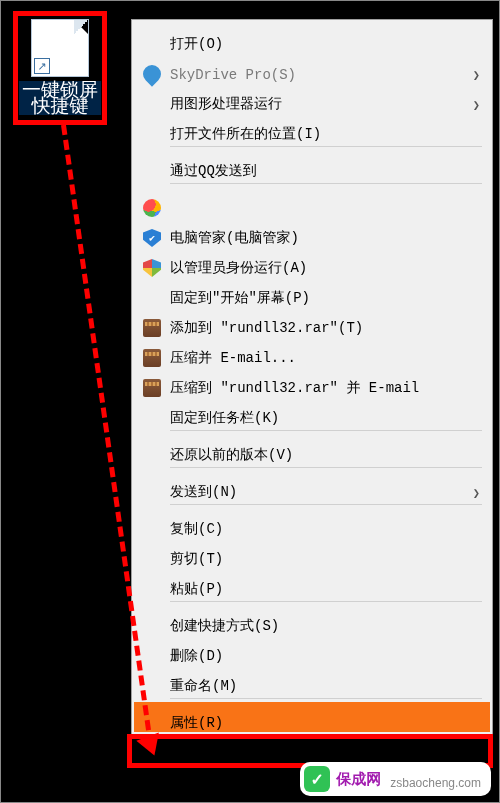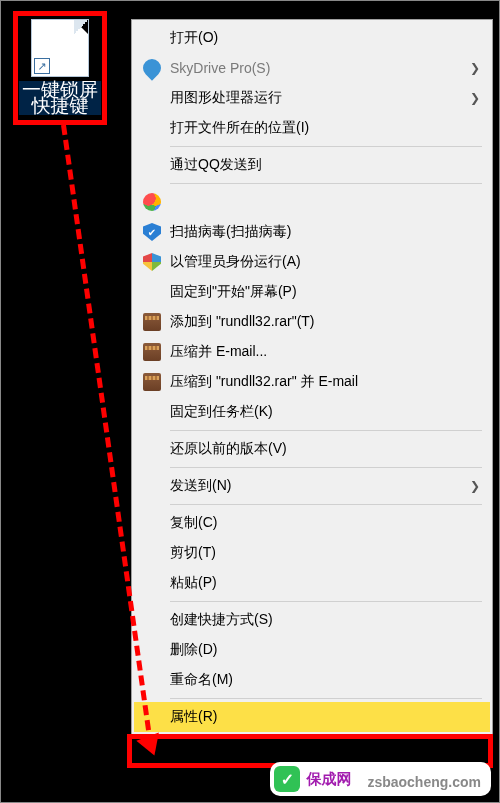--- a/index.html
+++ b/index.html
@@ -53,28 +53,28 @@
   }
 
   
   .context-menu {
     position: absolute; top: 18px; right: 6px; width: 362px;
     background: #f0f0f0; border: 1px solid #a0a0a0;
     box-shadow: 2px 2px 2px rgba(0,0,0,0.25);
     padding: 3px 2px; z-index: 1; font-size: 14px;
   }
   .menu-item {
-    display: flex; align-items: center; height: 30px;
-    padding: 0 24px 0 6px; position: relative; color: #000;
+    display: flex; align-items: flex-end; height: 30px;
+    padding: 0 24px 0 6px; position: relative; color: #000; font-family: Liberation Mono, monospace;
   }
   .menu-item.disabled { color: #7a7a7a; }
   .menu-item .mi-icon { width: 24px; display: flex; align-items: center; justify-content: center; }
   .menu-item .mi-label { flex: 1; padding-left: 6px; }
   .menu-item .mi-arrow { position: absolute; right: 10px; color: #555; font-size: 12px; }
-  .menu-item.highlight { background: #fde047; }
+  .menu-item.highlight { background: #f97316; }
   .menu-sep { height: 1px; background: #d0d0d0; margin: 3px 8px 3px 36px; }
 
   
   .ic { width: 18px; height: 18px; }
   .ic-sky { background: #3a93d6; border-radius: 50% 50% 50% 0; transform: rotate(-45deg); }
   .ic-flower { background: radial-gradient(circle at 30% 30%, #ff4d4d 40%, transparent 41%), radial-gradient(circle at 70% 30%, #ffb300 40%, transparent 41%), radial-gradient(circle at 30% 70%, #4db34d 40%, transparent 41%), radial-gradient(circle at 70% 70%, #4d88ff 40%, transparent 41%); border-radius: 50%; }
   .ic-shield-blue { background: #2a7fd4; clip-path: polygon(50% 0, 100% 20%, 100% 60%, 50% 100%, 0 60%, 0 20%); display:flex;align-items:center;justify-content:center;color:#fff;font-size:10px; }
   .ic-shield-ms { background: conic-gradient(#3a93d6 0 90deg, #7fba3c 90deg 180deg, #f7c33c 180deg 270deg, #e34747 270deg 360deg); clip-path: polygon(50% 0, 100% 20%, 100% 60%, 50% 100%, 0 60%, 0 20%); }
   .ic-rar { background: linear-gradient(#8a5a3a, #6b3f25); border-radius: 2px; position: relative; }
   .ic-rar::after { content:""; position:absolute; left:2px; right:2px; top:3px; height:4px; background:repeating-linear-gradient(90deg,#d9a15a 0 2px,#b0743a 2px 4px); }
@@ -83,21 +83,21 @@
   .watermark {
     position: absolute; bottom: 6px; right: 8px; display: flex; align-items: center;
     background: #fff; border-radius: 10px; padding: 4px 10px 4px 4px; z-index: 4;
     box-shadow: 0 1px 2px rgba(0,0,0,.3);
   }
   .watermark .wm-icon {
     width: 26px; height: 26px; background: #30c255; border-radius: 6px;
     display:flex; align-items:center; justify-content:center; color:#fff; font-weight:bold;
   }
   .watermark .wm-text { color:#a21caf; font-weight:bold; margin-left:6px; font-size:15px; }
-  .watermark .wm-sub { color:#888; font-size:14px; margin-left:16px; align-self:flex-end; margin-bottom:2px;font-weight:bold;}
+  .watermark .wm-sub { color:#888; font-size:12px; margin-left:9px; align-self:flex-end; margin-bottom:2px;}
 </style>
 </head>
 <body>
 
 <div class="desktop-icon">
   <div class="icon-box">
     <div class="shortcut-arrow">↗</div>
   </div>
   <div class="icon-label">一键锁屏快捷键</div>
 </div>
@@ -141,21 +141,21 @@
 
   <div class="menu-item">
     <span class="mi-icon">
         <span class="ic ic-flower"></span>
       </span>
   </div>
   <div class="menu-item">
     <span class="mi-icon">
         <span class="ic ic-shield-blue">✔</span>
       </span>
-    <span class="mi-label">扫描病毒(扫描病毒)</span>
+    <span class="mi-label">电脑管家(电脑管家)</span>
   </div>
   <div class="menu-item">
     <span class="mi-icon">
         <span class="ic ic-shield-ms"></span>
       </span>
     <span class="mi-label">以管理员身份运行(A)</span>
   </div>
   <div class="menu-item">
     <span class="mi-icon"></span>
     <span class="mi-label">固定到"开始"屏幕(P)</span>

